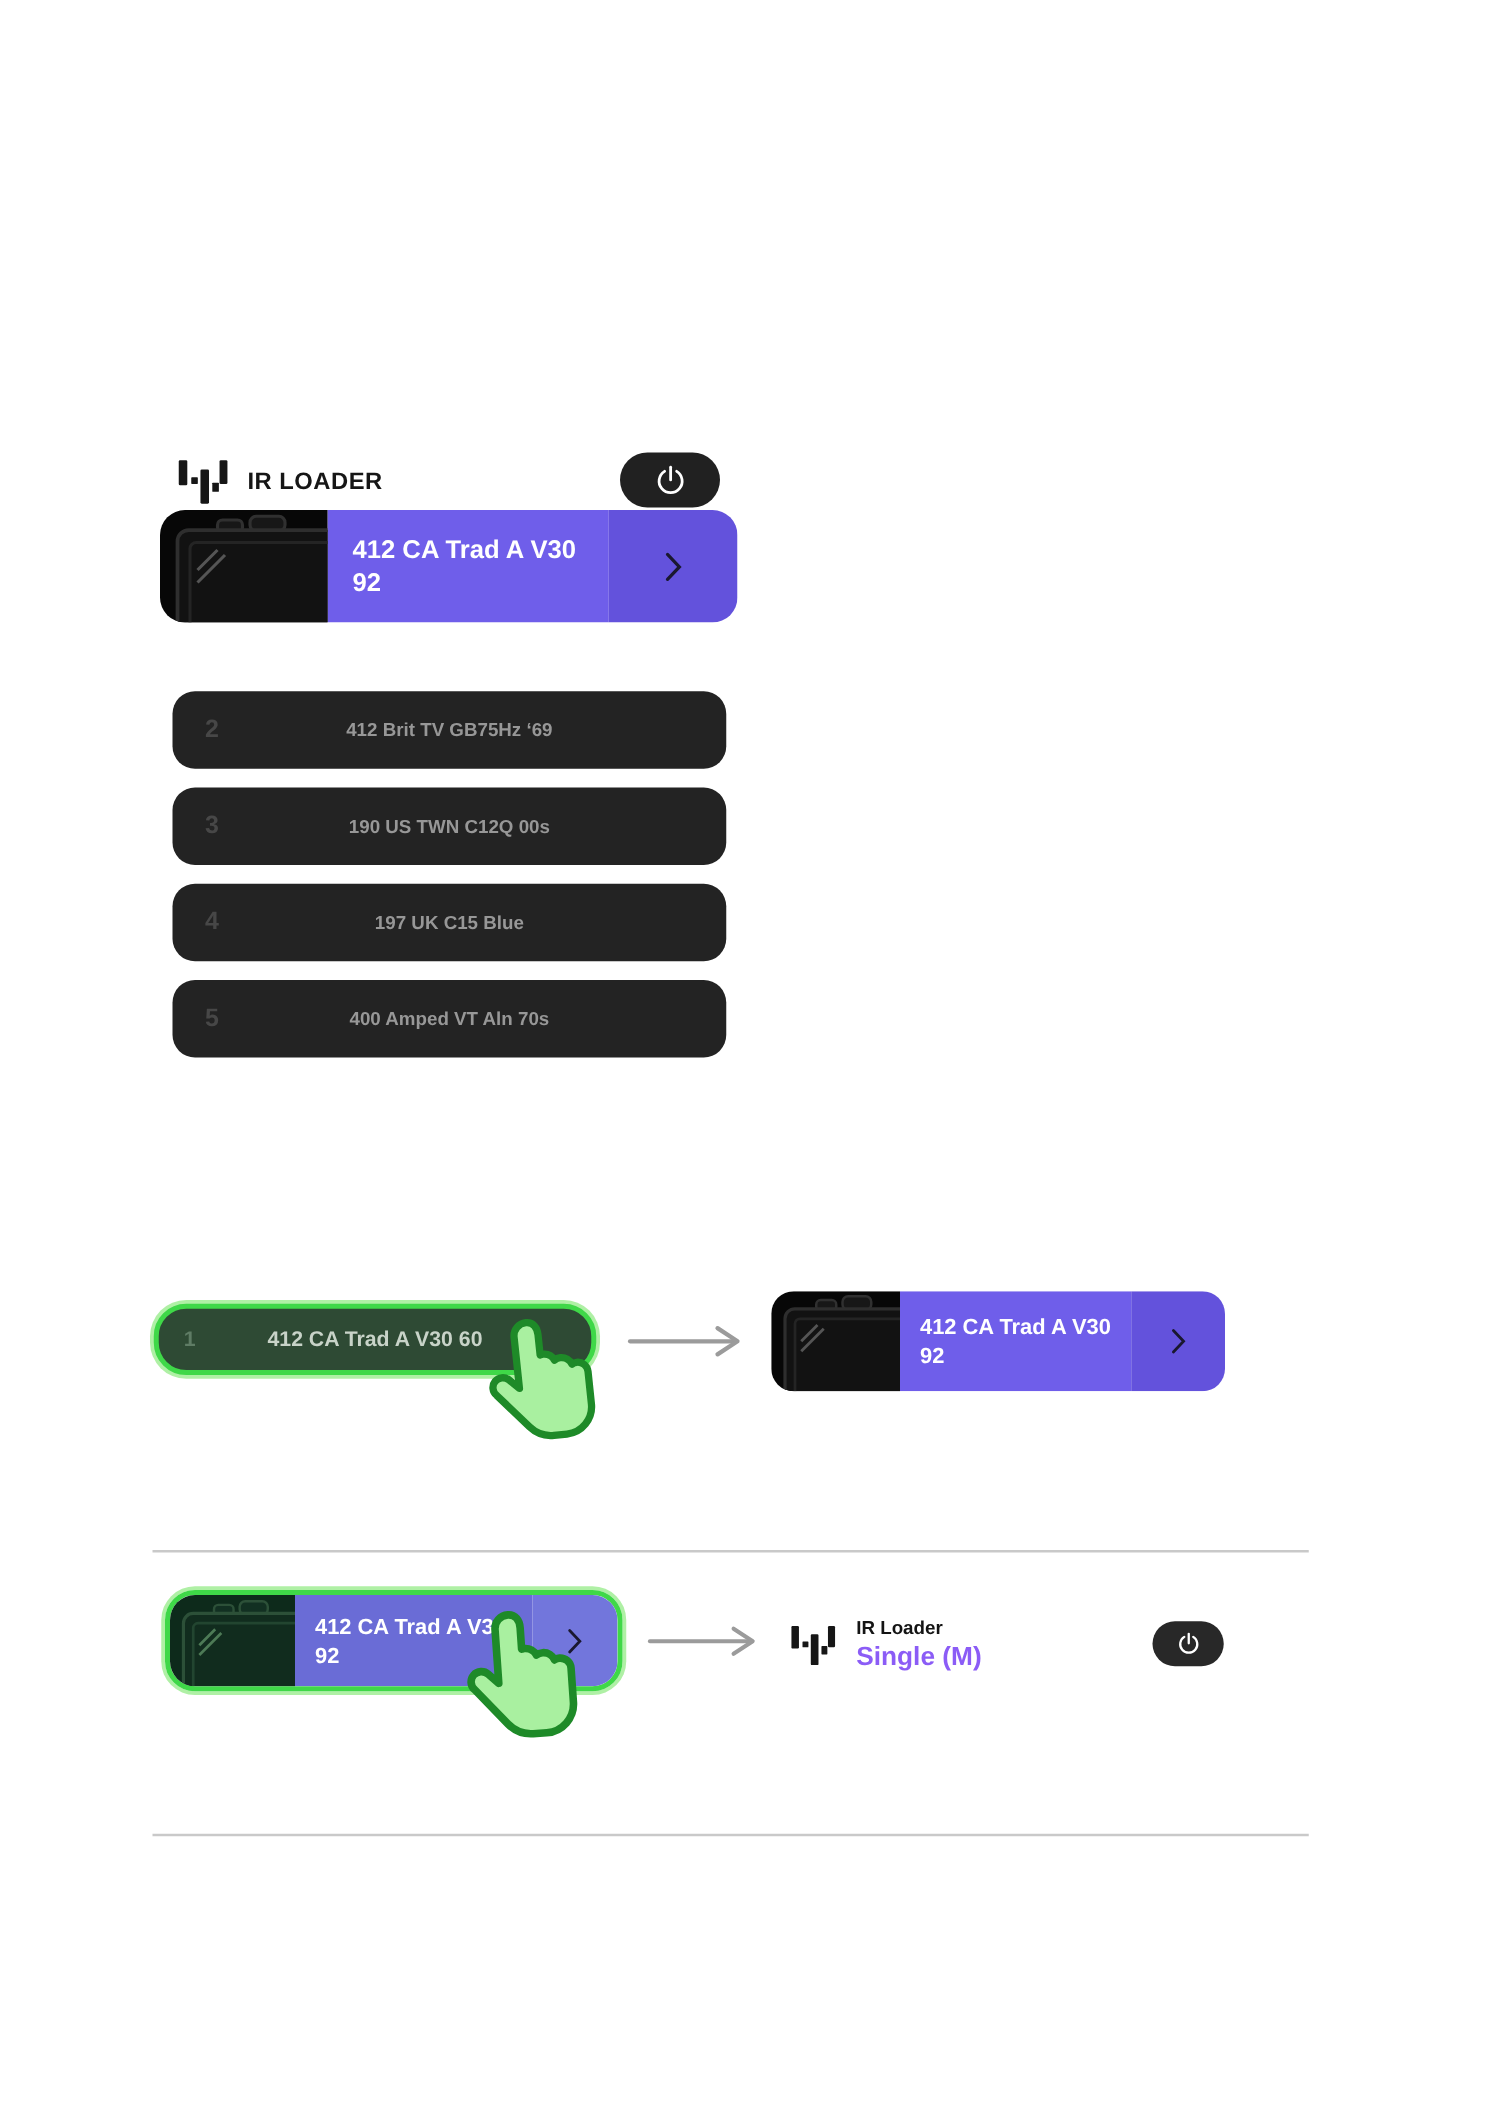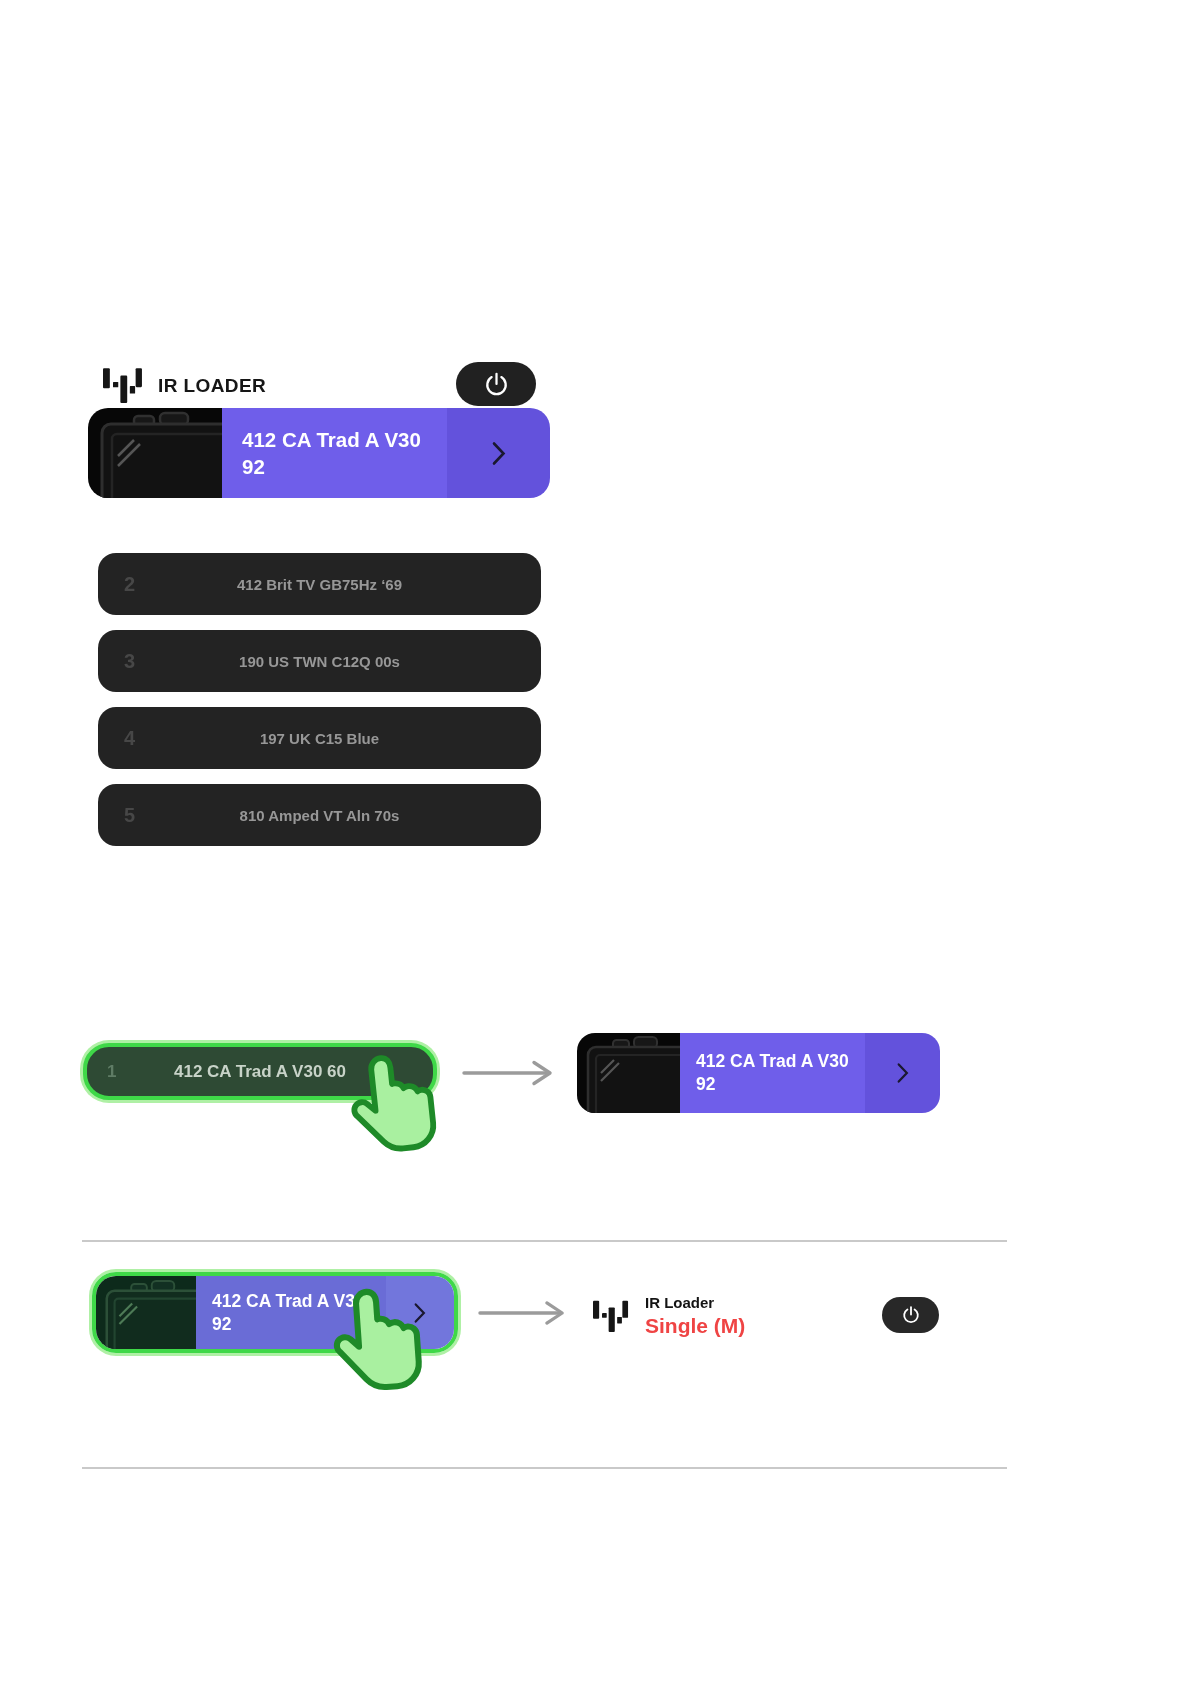--- a/index.html
+++ b/index.html
@@ -1,20 +1,21 @@
 <!DOCTYPE html>
 <html><head>
 <meta charset="utf-8">
 <style>
   * { margin:0; padding:0; box-sizing:border-box; }
   html,body { background:#ffffff; }
   body { font-family:"Liberation Sans", sans-serif; }
   .canvas {
     position:relative; width:1007px; height:1684px; background:#ffffff;
     overflow:hidden;
+    margin-left:40px;
   }
   .abs { position:absolute; }
 
   
   .hdr-title { font-size:19px; font-weight:700; letter-spacing:.4px; color:#161616; }
   .power-pill {
     background:#212121; border-radius:999px;
     display:flex; align-items:center; justify-content:center; cursor:pointer;
   }
 
@@ -62,21 +63,21 @@
 
   .mini-purple { border-radius:18px; overflow:hidden; display:flex; cursor:pointer; }
   .mini-purple .txt {
     display:flex; flex-direction:column; justify-content:center;
     color:#fff; font-weight:700; font-size:17.5px; line-height:23px; padding-left:16px;
   }
 
   .divider { background:#C9C9C9; height:2px; }
 
   .eyebrow { font-size:15px; font-weight:600; color:#141414; }
-  .big-label { font-size:21px; font-weight:700; color:#ef4444; }
+  .big-label { font-size:21px; font-weight:700; color:#8b5cf6; }
 </style>
 </head>
 <body>
 
 <div class="canvas">
 
   <div class="abs" style="left:100px; top:364px; width:46px; height:40px;">
     <svg width="46" height="40" viewBox="0 0 38 38" xmlns="http://www.w3.org/2000/svg">
       <rect x="0" y="4" width="6.5" height="19" rx="1" fill="#161616"></rect>
       <rect x="9.5" y="17" width="5" height="5" rx="0.5" fill="#161616"></rect>
@@ -126,21 +127,21 @@
   <div class="abs ir-row-dark" style="top:630px;">
     <span class="num">3</span>
     <span class="lbl">190 US TWN C12Q 00s</span>
   </div>
   <div class="abs ir-row-dark" style="top:707px;">
     <span class="num">4</span>
     <span class="lbl">197 UK C15 Blue</span>
   </div>
   <div class="abs ir-row-dark" style="top:784px;">
     <span class="num">5</span>
-    <span class="lbl">810 Amped VT Aln 70s</span>
+    <span class="lbl">400 Amped VT Aln 70s</span>
   </div>
 
   <div class="abs tapA green-hl">
     <span class="num">1</span>
     <span class="lbl">412 CA Trad A V30 60</span>
   </div>
 
   <div class="abs" style="left:348px; top:1052px; width:95px; height:110px; transform:rotate(-6deg); z-index:5;">
     <svg width="95" height="110" viewBox="0 0 58 68">
       <path d="M23 3 C19.4 3 16.5 5.9 16.5 9.5 L16.5 35 L11.8 30.3 C9.9 28.4 6.8 28.4 4.9 30.3 C3 32.2 3 35.3 4.9 37.2 L19.5 54.5 C22.4 57.9 26.6 59.9 31.1 59.9 L37.5 59.9 C45 59.9 51.1 53.8 51.1 46.3 L51.1 30.2 C51.1 27.4 48.8 25.1 46 25.1 C45.1 25.1 44.3 25.3 43.6 25.8 C42.8 23.6 40.7 22 38.2 22 C37.1 22 36.1 22.3 35.2 22.9 C34.3 20.8 32.2 19.4 29.8 19.4 C29.3 19.4 28.9 19.5 28.4 19.6 L28.4 9.5 C28.4 5.9 26.6 3 23 3 Z" fill="#A9F0A0" stroke="#1E8A28" stroke-width="3.6" stroke-linejoin="round"></path>

